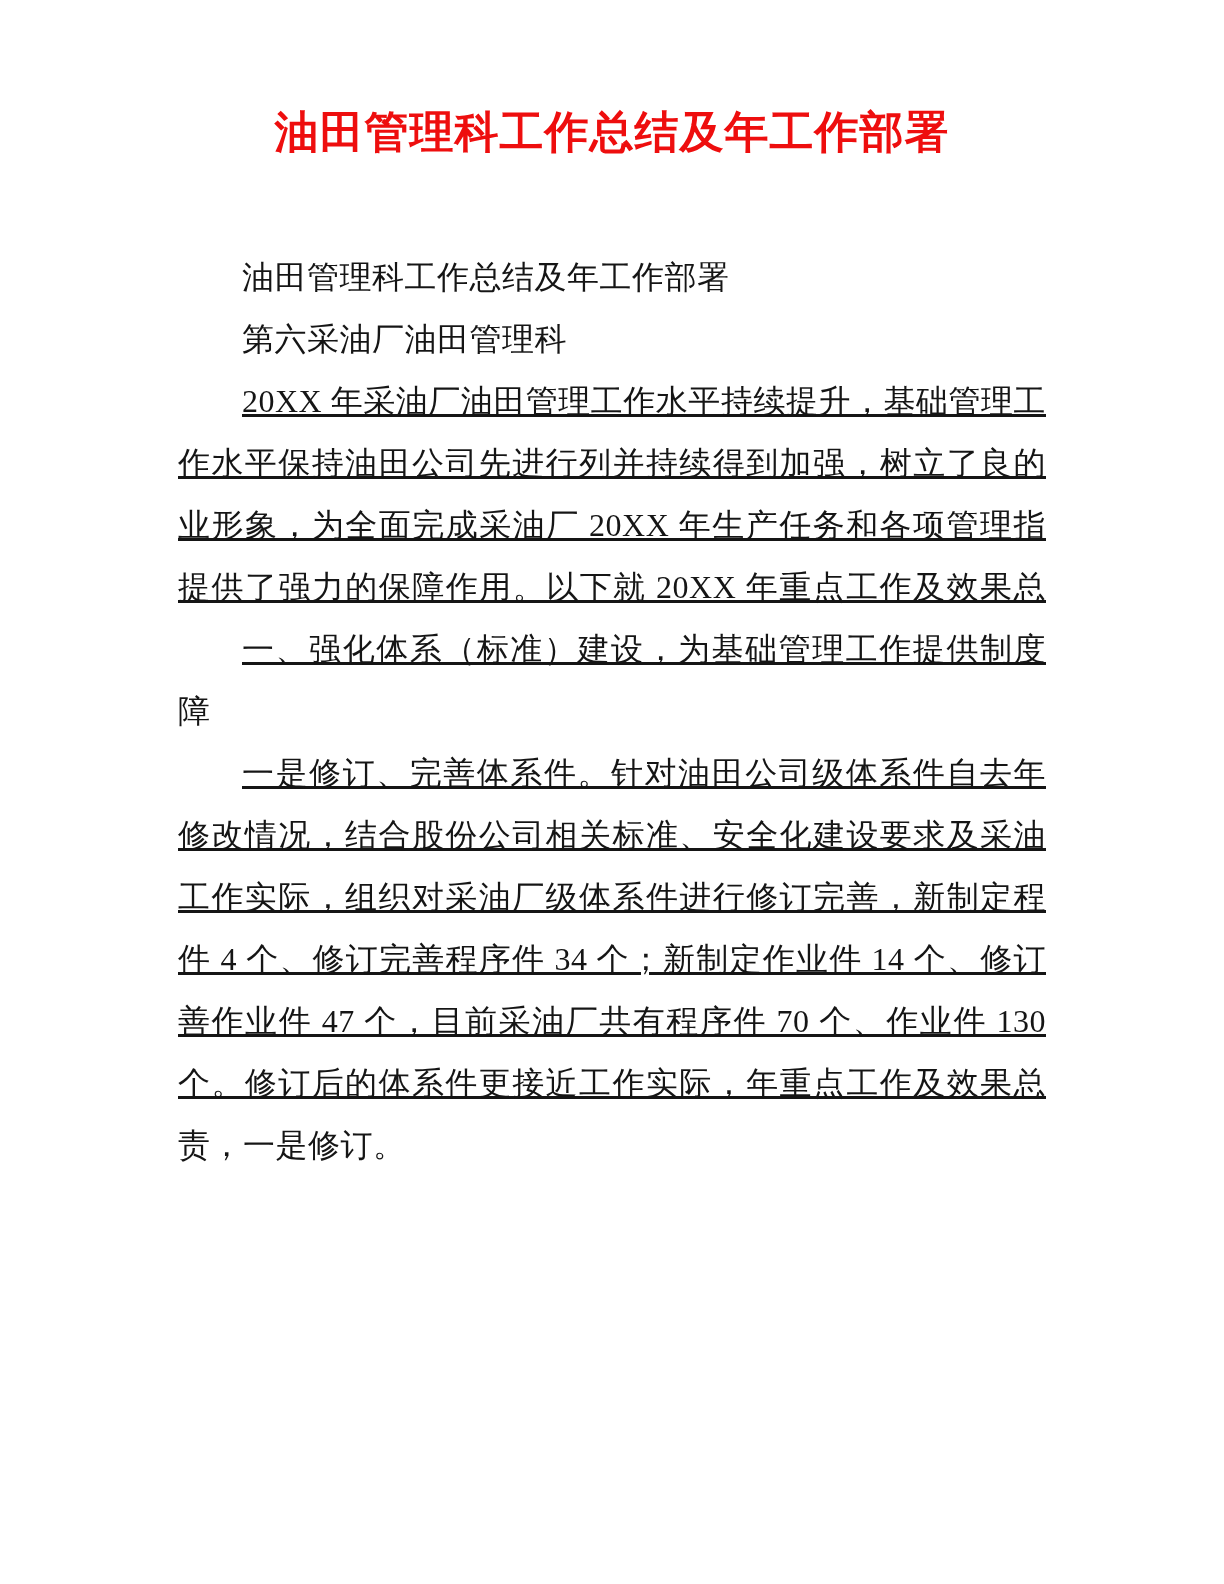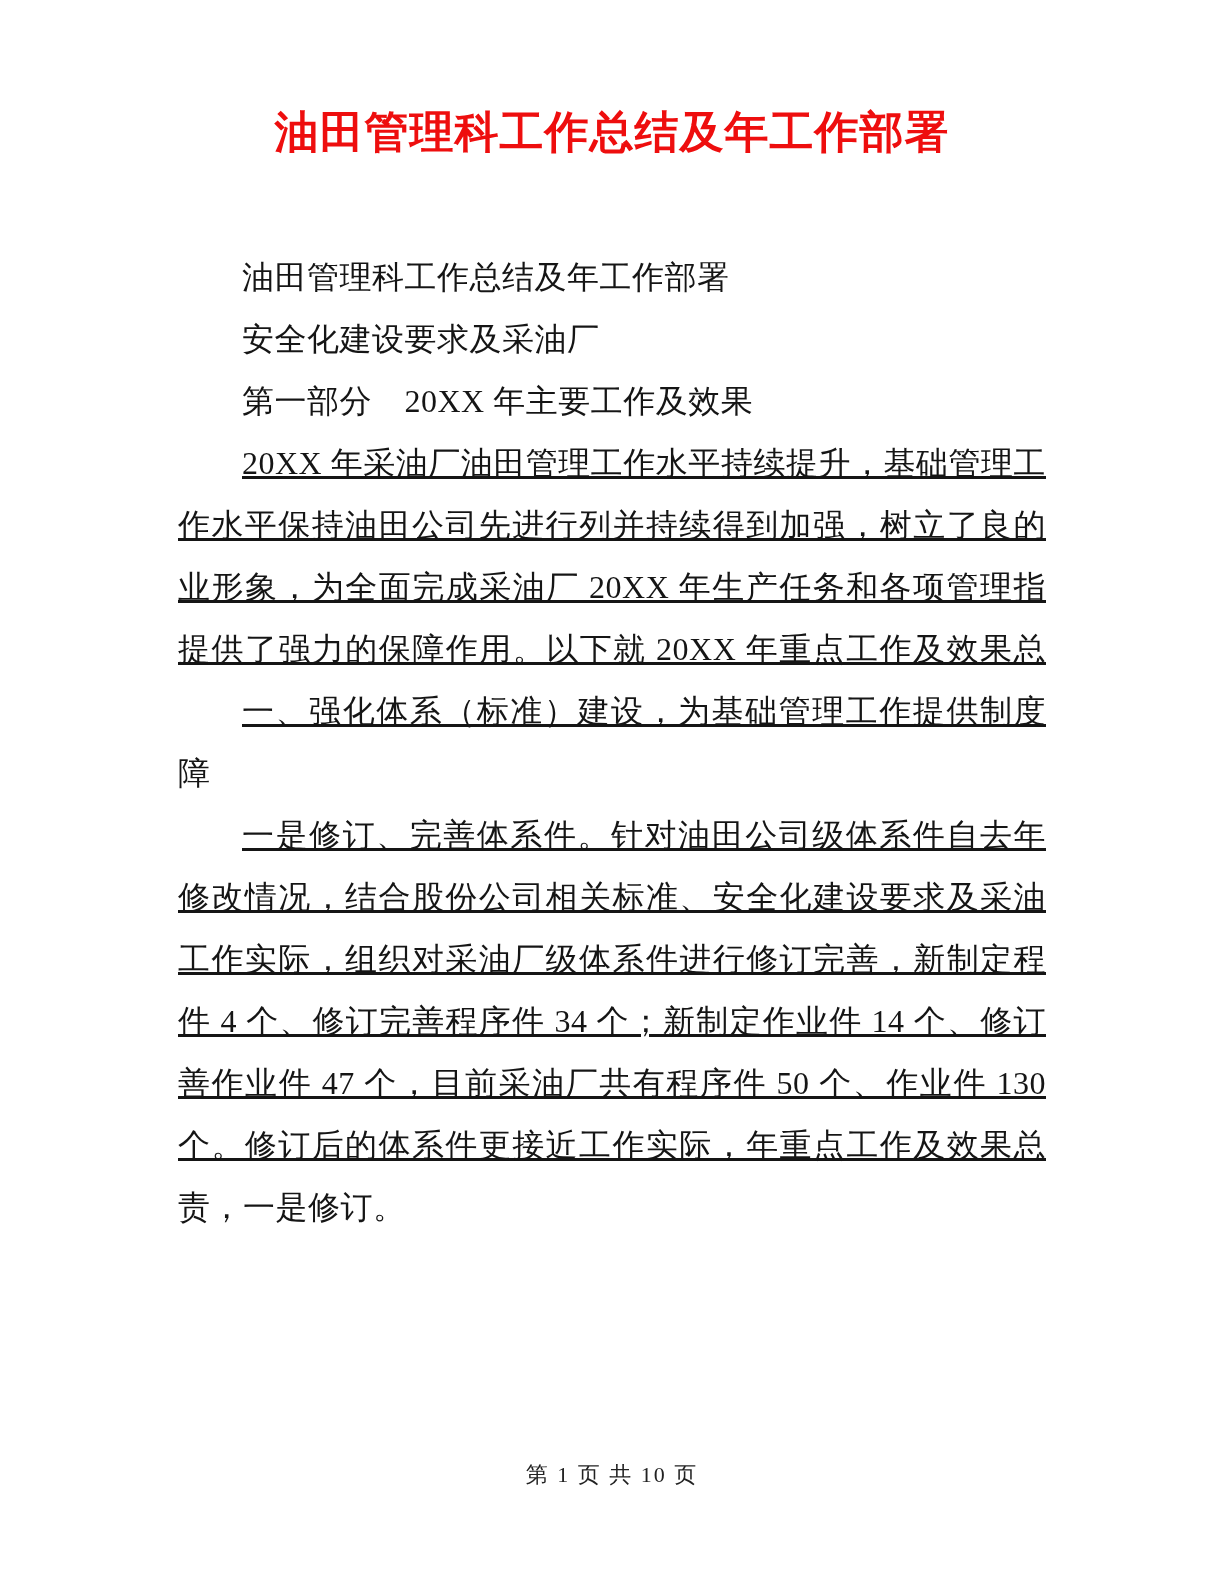--- a/index.html
+++ b/index.html
@@ -70,42 +70,36 @@
 <body>
 
 <div class="page">
   <div class="doc-title" style="color: rgb(238, 14, 14);">油田管理科工作总结及年工作部署</div>
 
   <div class="doc-body" style="color: rgb(21, 21, 21);">
       <div class="para">
         <div class="line indent">油田管理科工作总结及年工作部署</div>
       </div>
       <div class="para">
-        <div class="line indent">安全化建设要求及采油厂</div>
-      </div>
-      <div class="para">
-        <div class="line indent">第一部分　20XX 年主要工作及效果</div>
+        <div class="line indent">第六采油厂油田管理科</div>
       </div>
       <div class="para">
         <div class="line indent fill">20XX 年采油厂油田管理工作水平持续提升，基础管理工</div>
         <div class="line fill">作水平保持油田公司先进行列并持续得到加强，树立了良的企</div>
         <div class="line fill">业形象，为全面完成采油厂 20XX 年生产任务和各项管理指标</div>
         <div class="line fill">提供了强力的保障作用。以下就 20XX 年重点工作及效果总结</div>
       </div>
       <div class="para">
         <div class="line indent fill">一、强化体系（标准）建设，为基础管理工作提供制度保</div>
         <div class="line">障</div>
       </div>
       <div class="para">
         <div class="line indent fill">一是修订、完善体系件。针对油田公司级体系件自去年的</div>
         <div class="line fill">修改情况，结合股份公司相关标准、安全化建设要求及采油厂</div>
         <div class="line fill">工作实际，组织对采油厂级体系件进行修订完善，新制定程序</div>
         <div class="line fill">件 4 个、修订完善程序件 34 个；新制定作业件 14 个、修订完</div>
-        <div class="line fill">善作业件 47 个，目前采油厂共有程序件 50 个、作业件 130</div>
+        <div class="line fill">善作业件 47 个，目前采油厂共有程序件 70 个、作业件 130</div>
         <div class="line fill">个。修订后的体系件更接近工作实际，年重点工作及效果总结</div>
         <div class="line">责，一是修订。</div>
       </div>
     </div>
 
-  <div class="doc-footer">
-    <span>第 1 页 共 10 页</span>
-  </div>
 </div>
 
 </body></html>

